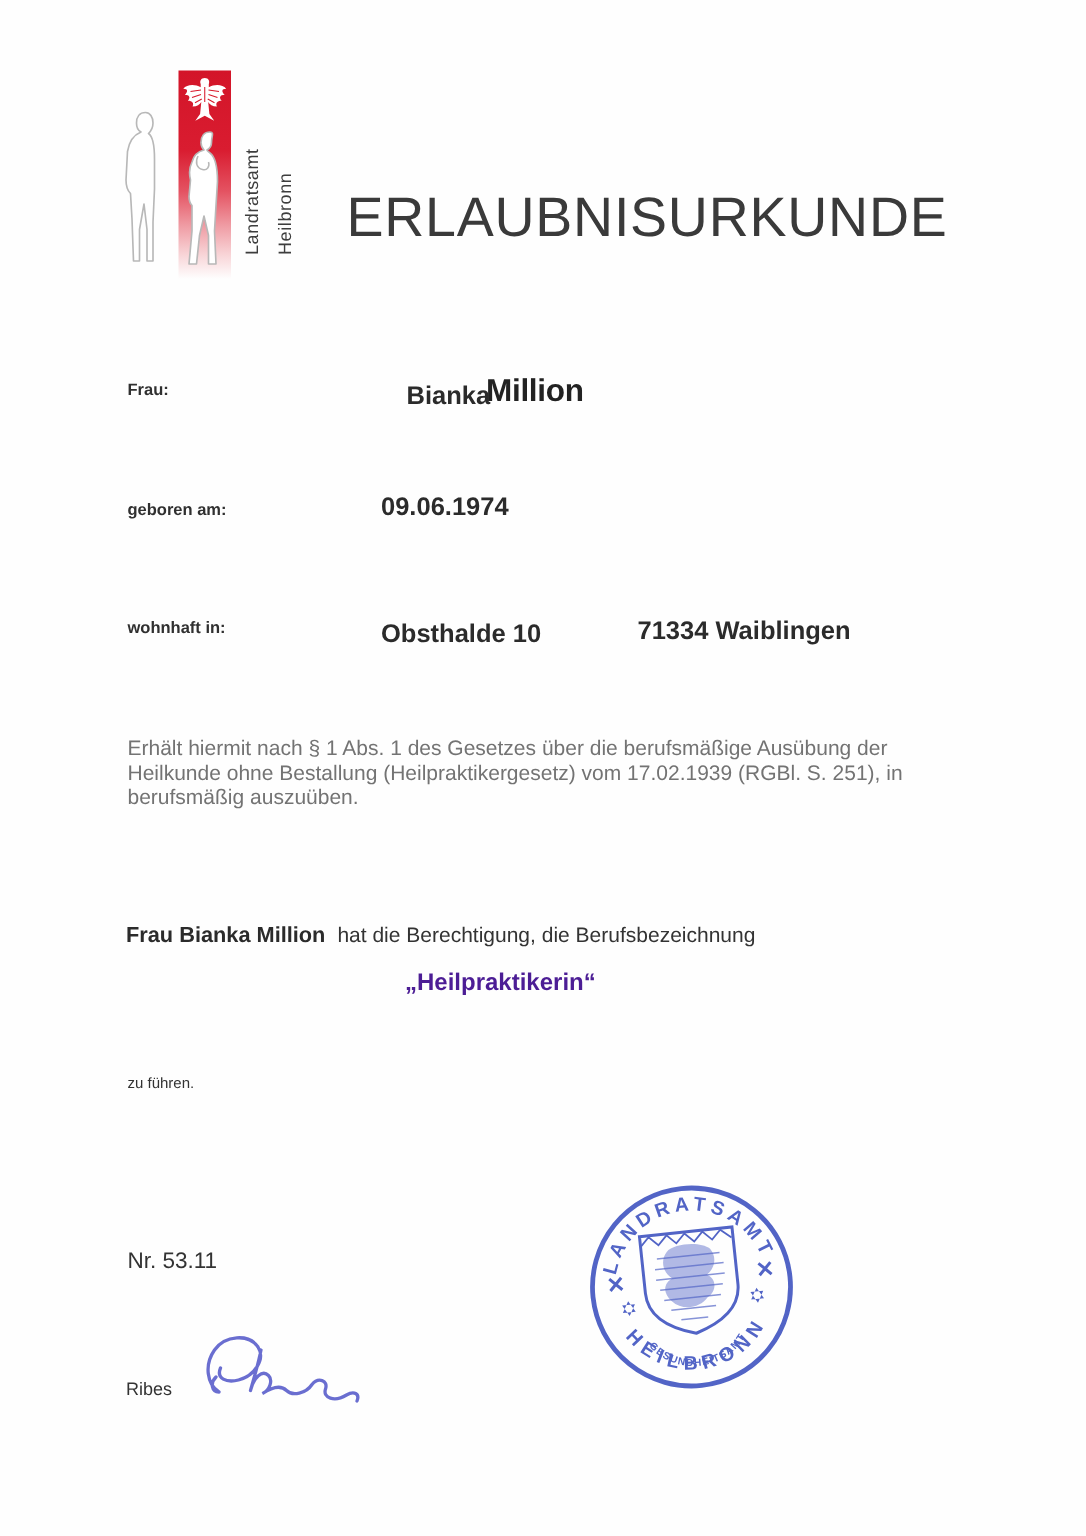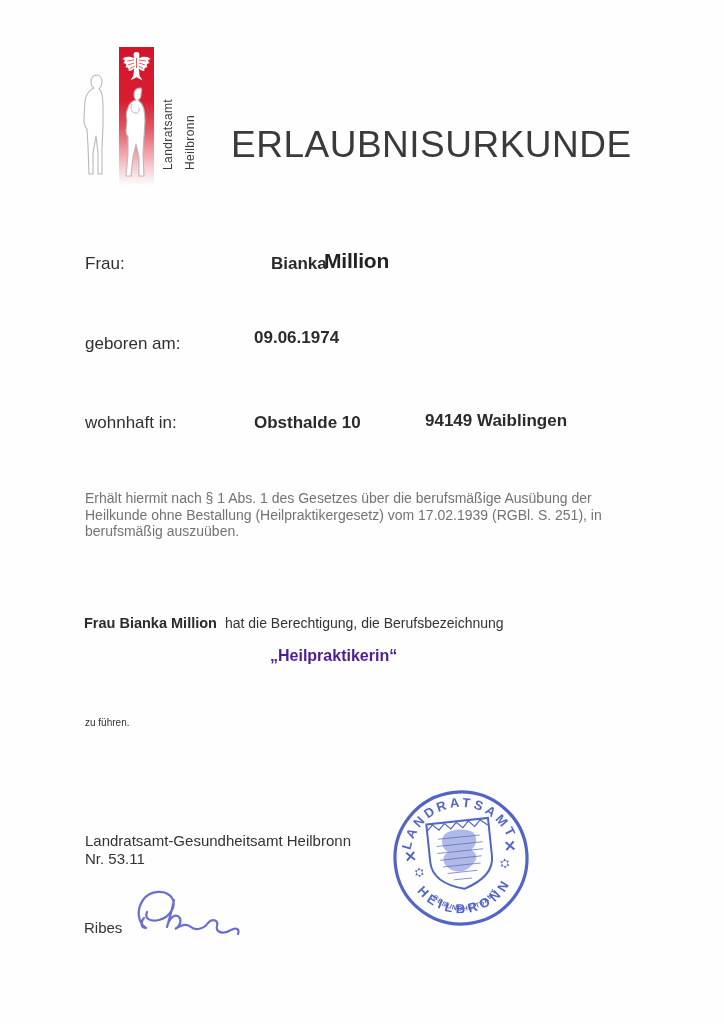--- a/index.html
+++ b/index.html
@@ -19,35 +19,35 @@
     position:absolute;left:157px;top:44px;height:126px;width:22px;
     writing-mode:vertical-rl;transform:rotate(180deg);
     font-size:12px;letter-spacing:.4px;color:#3d3d3d;line-height:22px;
   }
   
   .title{
     position:absolute;left:231px;top:124px;margin:0;
     font-size:37px;font-weight:400;letter-spacing:.5px;color:#3a3a3a;
   }
   
-  .lbl{font-size:17px;font-weight:400;color:#303030;}
+  .lbl{font-size:11px;font-weight:700;color:#303030;}
   .val{font-size:17px;font-weight:700;color:#2b2b2b;}
   .val-medium{font-size:17px;font-weight:600;color:#2b2b2b;margin-left:17px;}
   .val-big{font-size:21px;font-weight:800;letter-spacing:-.2px;color:#222;}
   
   .para{position:absolute;left:85px;top:490px;font-size:14px;line-height:16.6px;color:#737373;}
   .para span{display:block;white-space:nowrap;}
   .entitle{position:absolute;left:84px;top:615px;font-size:14px;color:#333;}
   .entitle b{font-size:14.5px;font-weight:700;color:#2b2b2b;margin-right:8px;}
   .profession{position:absolute;left:270px;top:647px;font-size:16px;font-weight:700;color:#4c1d95;}
   .closing{position:absolute;left:85px;top:717px;font-size:10px;color:#333;}
   
   .footer{position:absolute;left:85px;top:832px;font-size:15px;line-height:17.6px;color:#333;}
   .footer span{display:block;white-space:nowrap;}
-  .signer{position:absolute;left:84px;top:919px;font-size:15px;color:#333;}
+  .signer{position:absolute;left:84px;top:919px;font-size:12px;color:#333;}
   .signature{position:absolute;left:126px;top:882px;}
   .stamp{position:absolute;left:390px;top:787px;opacity:.92;transform:rotate(-6deg);}
 </style>
 </head>
 <body>
 
 <div class="page">
 
   <div class="logo-bar"></div>
 
@@ -81,37 +81,36 @@
 
   <span class="abs lbl" style="left:85px;top:254px">Frau:</span>
   <span class="abs val-medium" style="left:254px;top:254px">Bianka</span>
   <span class="abs val-big" style="left:324px;top:249px">Million</span>
 
   <span class="abs lbl" style="left:85px;top:334px">geboren am:</span>
   <span class="abs val" style="left:254px;top:328px">09.06.1974</span>
 
   <span class="abs lbl" style="left:85px;top:413px">wohnhaft in:</span>
   <span class="abs val" style="left:254px;top:413px">Obsthalde 10</span>
-  <span class="abs val" style="left:425px;top:411px">94149 Waiblingen</span>
+  <span class="abs val" style="left:425px;top:411px">71334 Waiblingen</span>
 
   <div class="para">
     <span>Erhält hiermit nach § 1 Abs. 1 des Gesetzes über die berufsmäßige Ausübung der</span>
     <span>Heilkunde ohne Bestallung (Heilpraktikergesetz) vom 17.02.1939 (RGBl. S. 251), in</span>
     <span>berufsmäßig auszuüben.</span>
   </div>
 
   <div class="entitle">
     <b>Frau Bianka Million</b><span>hat die Berechtigung, die Berufsbezeichnung</span>
   </div>
 
   <div class="profession">„Heilpraktikerin“</div>
   <div class="closing">zu führen.</div>
 
   <div class="footer">
-    <span>Landratsamt-Gesundheitsamt Heilbronn</span>
     <span>Nr. 53.11</span>
   </div>
 
   <span class="signer">Ribes</span>
 
   <svg class="signature" width="132" height="56" viewBox="0 0 132 56">
     <path fill="none" stroke="#5a5ecb" stroke-width="2.2" stroke-linecap="round" opacity=".9" d="M18,36 C14,40 15,46 20,46
          M20,46 C12,41 10,28 17,18 C24,8 40,7 46,16 C51,24 44,35 33,38 C25,40 18,37 21,30
          M48,18 C46,28 43,38 41,45
          M41,45 C43,36 49,31 53,35 C56,38 54,45 49,47

